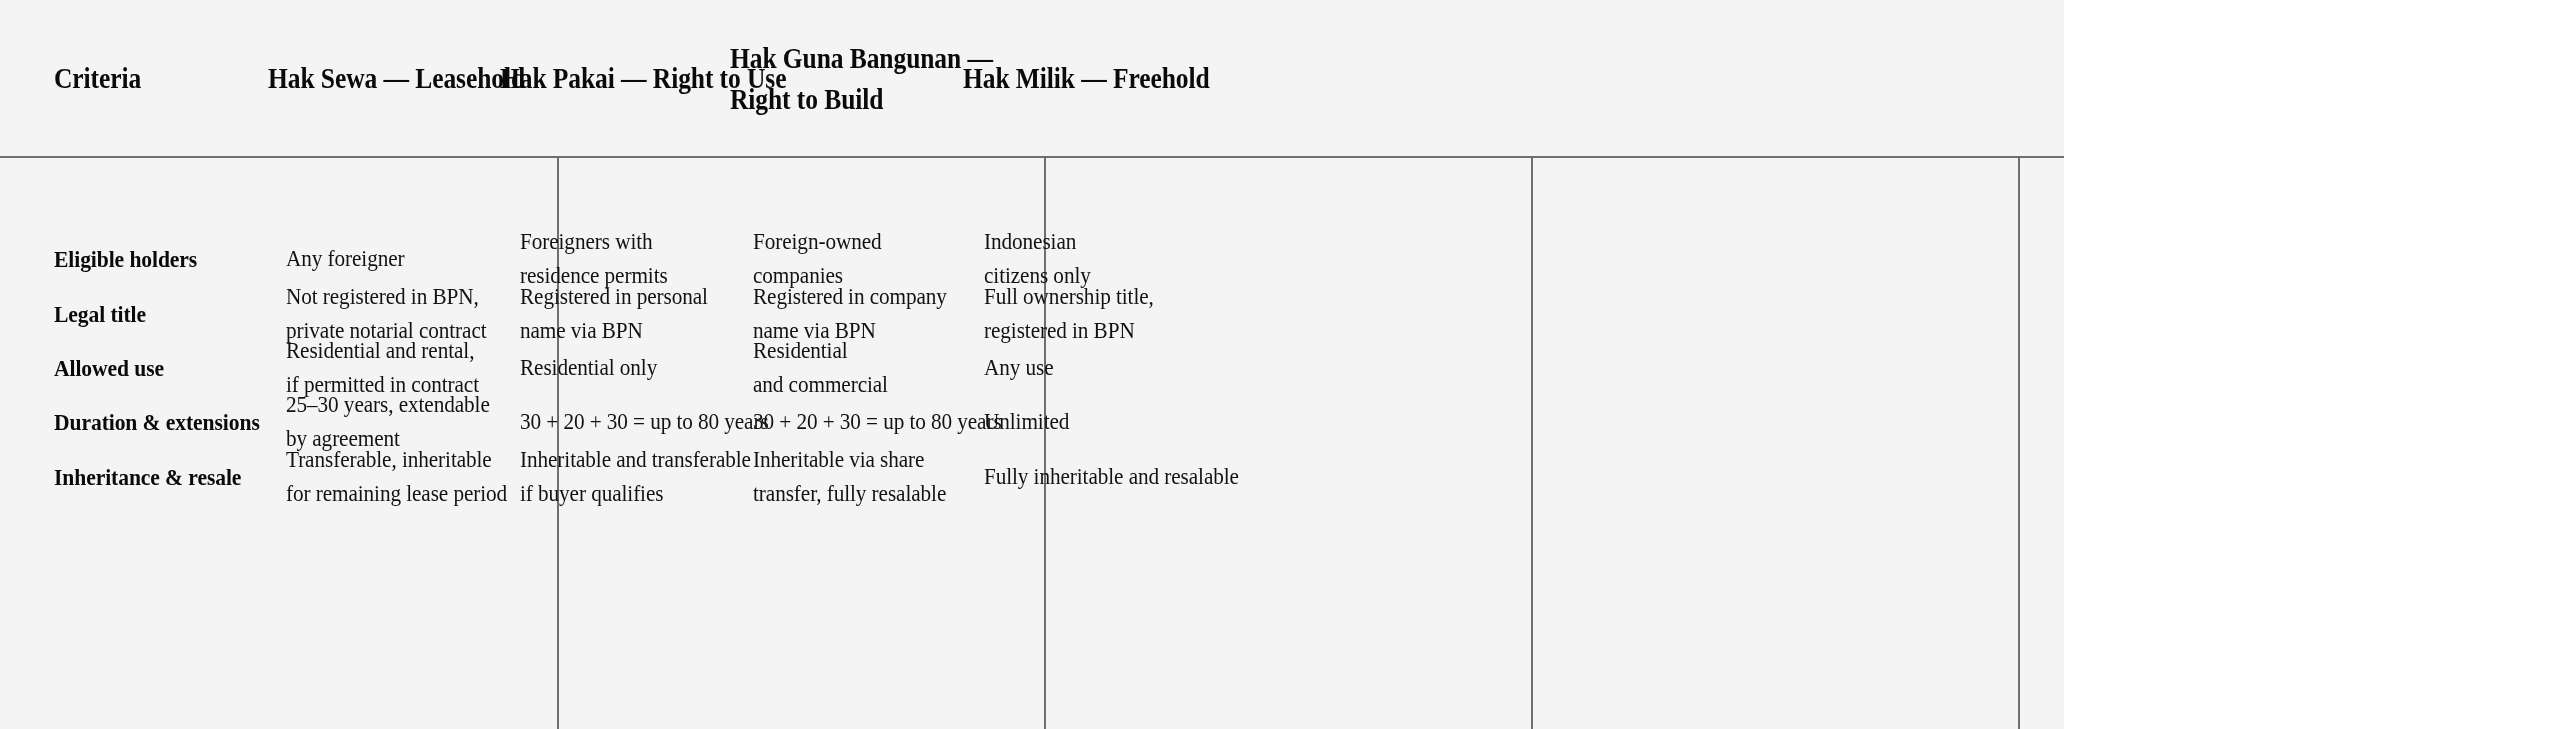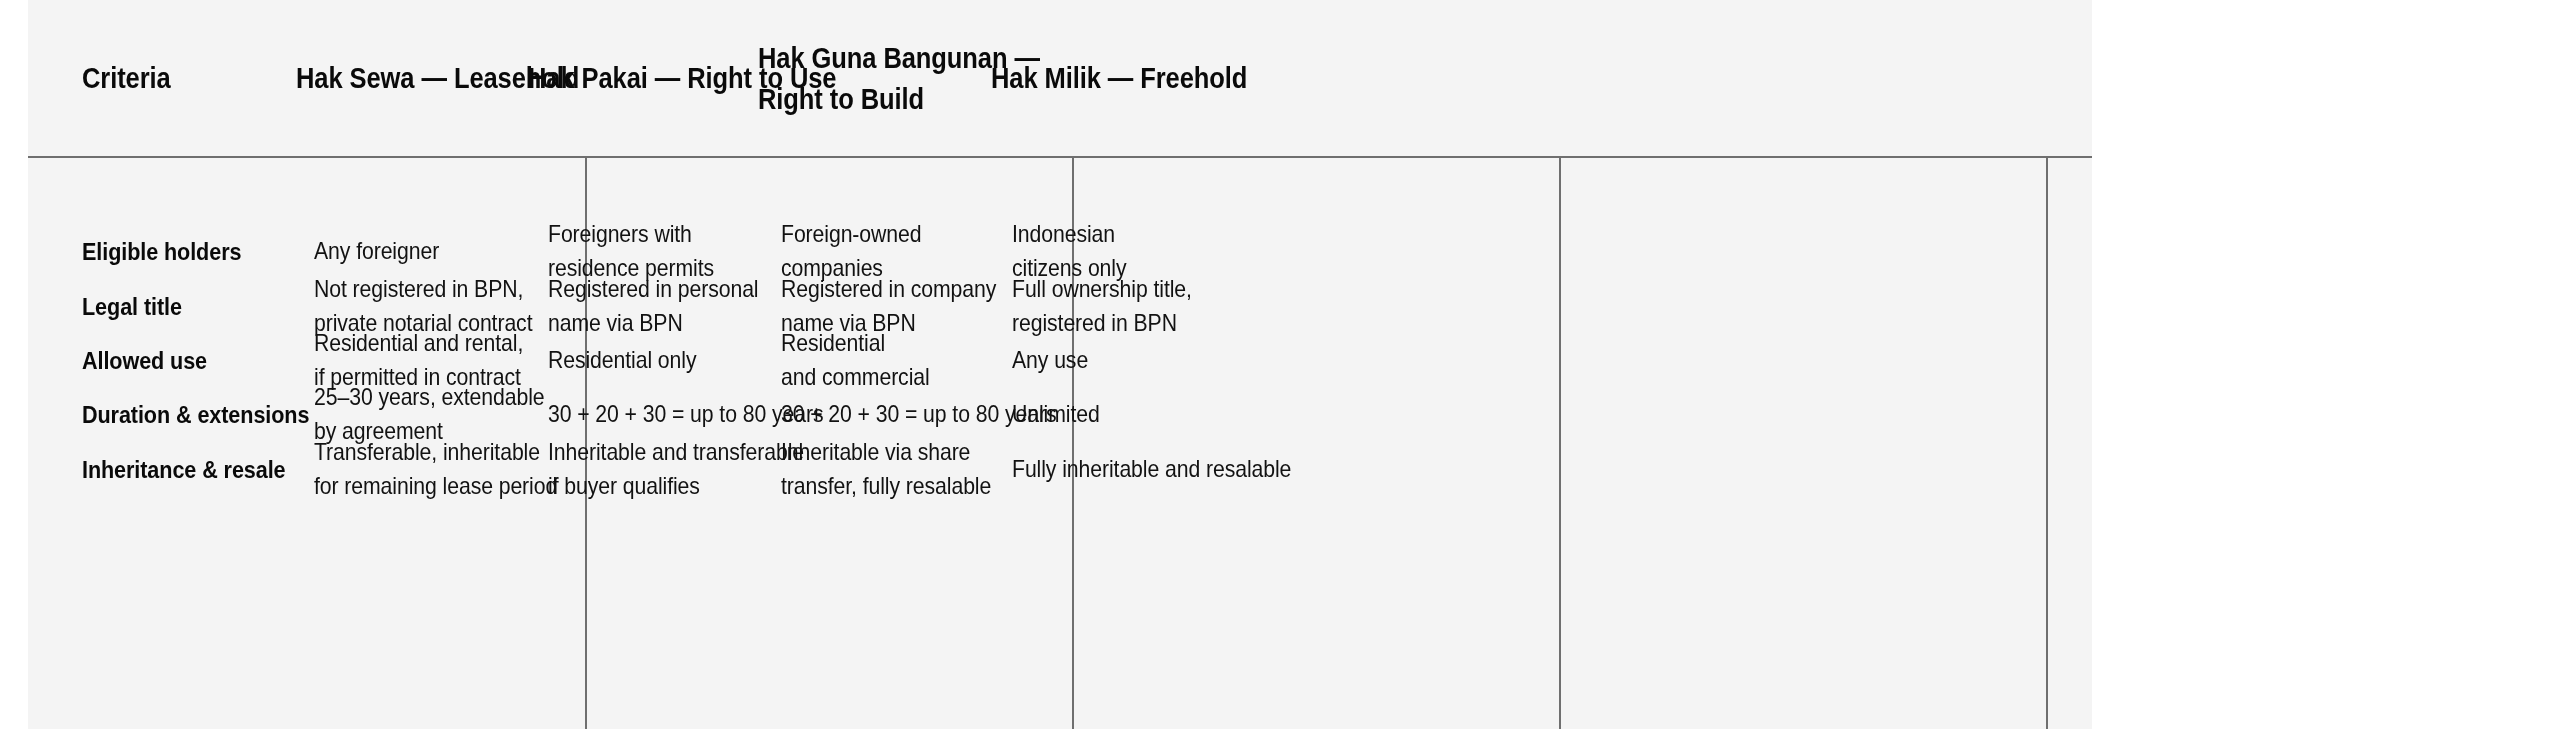--- a/index.html
+++ b/index.html
@@ -6,24 +6,23 @@
   html, body {
     margin: 0;
     padding: 0;
     background: #ffffff;
   }
   #canvas {
     position: relative;
     width: 2064px;
     height: 729px;
     background: #f4f4f4;
-    font-family: Liberation Sans, sans-serif;
+    font-family: Liberation Serif, serif;
     color: #0d0d0d;
     overflow: hidden;
-    margin-left: 28px;
     -webkit-font-smoothing: antialiased;
   }
 
   
   #header-band {
     position: absolute;
     left: 0; top: 0;
     width: 2576px;
     height: 157px;
   }
@@ -53,21 +52,21 @@
     top: 158px;
     width: 2.1px;
     height: 571px;
     background: #6f6f6f;
   }
 
   
   #body-grid {
     position: absolute;
     left: 0;
-    top: 151px;
+    top: 158px;
     width: 2576px;
     height: 571px;
   }
   .cell {
     position: absolute;
     font-size: 23.6px;
     line-height: 1.44;
     letter-spacing: -0.1px;
     transform: scaleX(0.9);
     transform-origin: left center;

